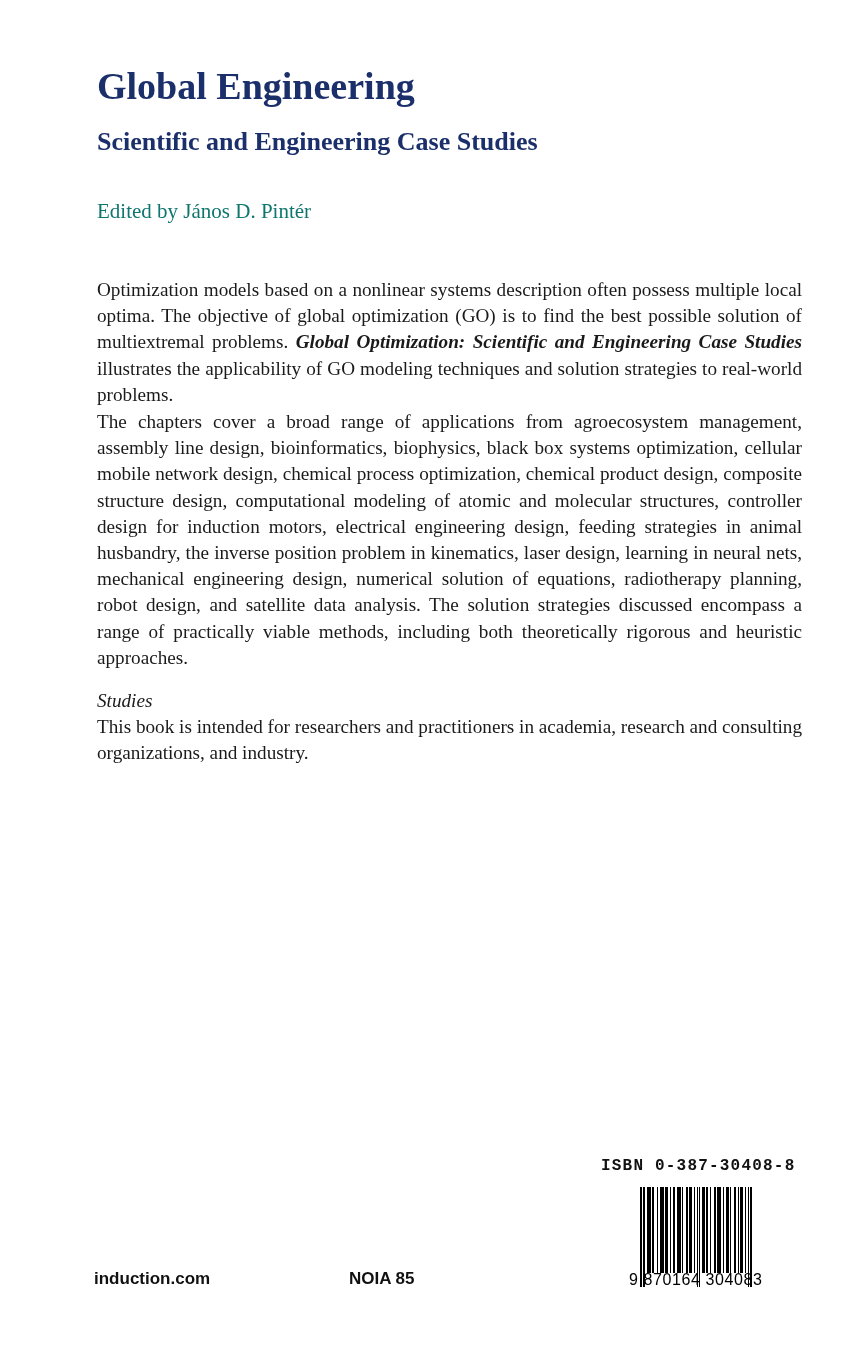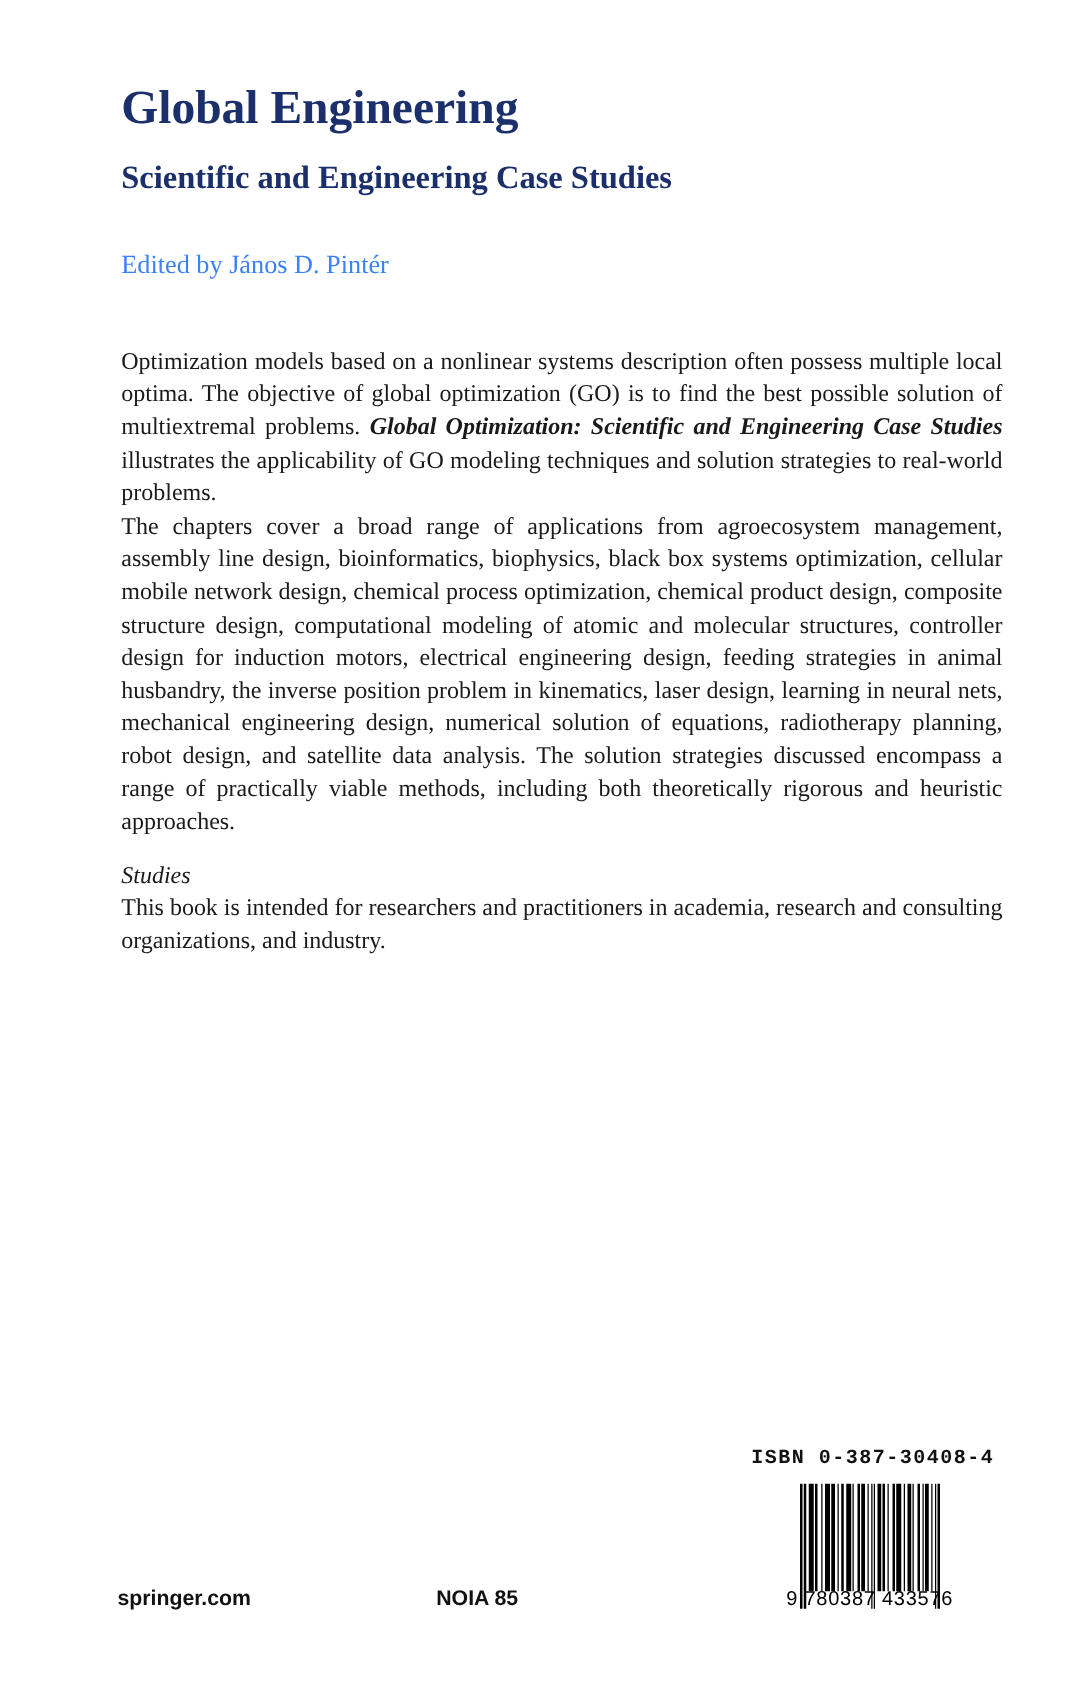--- a/index.html
+++ b/index.html
@@ -39,21 +39,21 @@
       white-space: nowrap;
       text-align: center;
     }
     .editor {
       position: absolute;
       left: 97px;
       top: 196px;
       margin: 0;
       font-size: 21px;
       line-height: 30px;
-      color: #3b82f6;
+      color: #0f766e;
       white-space: nowrap;
     }
     .para {
       position: absolute;
       left: 97px;
       width: 705px;
       margin: 0;
       font-size: 19.2px;
       line-height: 26.2px;
       text-align: justify;
@@ -141,21 +141,21 @@
 <h2 class="subtitle">Scientific and Engineering Case Studies</h2>
 <p class="editor">Edited by János D. Pintér</p>
 
 <p class="para p1"><span>Optimization models based on a nonlinear systems description often possess multi­ple local optima. The objective of global optimization (GO) is to find the best pos­sible solution of multiextremal problems. </span><span class="bi">Global Optimization: Scientific and Engineering Case Studies</span><span> illustrates the applicability of GO modeling techniques and solution strategies to real-world problems.</span></p>
 
 <p class="para p2">The chapters cover a broad range of applications from agroecosystem management, assembly line design, bioinformatics, biophysics, black box systems optimization, cel­lular mobile network design, chemical process optimization, chemical product design, composite structure design, computational modeling of atomic and molecu­lar structures, controller design for induction motors, electrical engineering design, feeding strategies in animal husbandry, the inverse position problem in kinematics, laser design, learning in neural nets, mechanical engineering design, numerical solu­tion of equations, radiotherapy planning, robot design, and satellite data analysis. The solution strategies discussed encompass a range of practically viable methods, including both theoretically rigorous and heuristic approaches.</p>
 
 <p class="audience-label">Studies</p>
 <p class="para p3">This book is intended for researchers and practitioners in academia, research and consulting organizations, and industry.</p>
 
-<div class="isbn">ISBN 0-387-30408-4</div>
+<div class="isbn">ISBN 0-387-30408-8</div>
 
 <div class="barcode">
   <div class="bar guard" style="width:2px"></div>
     <div class="gap" style="width:1px"></div>
   <div class="bar guard" style="width:2px"></div>
     <div class="gap" style="width:2px"></div>
   <div class="bar" style="width:4px"></div>
     <div class="gap" style="width:1px"></div>
   <div class="bar" style="width:2px"></div>
     <div class="gap" style="width:3px"></div>
@@ -205,16 +205,16 @@
     <div class="gap" style="width:1px"></div>
   <div class="bar" style="width:3px"></div>
     <div class="gap" style="width:2px"></div>
   <div class="bar" style="width:1px"></div>
     <div class="gap" style="width:2px"></div>
   <div class="bar guard" style="width:1px"></div>
     <div class="gap" style="width:1px"></div>
   <div class="bar guard" style="width:2px"></div>
 </div>
 
-<div class="barcode-digits">9 780387 433576</div>
-
-<div class="footer-left">springer.com</div>
+<div class="barcode-digits">9 870164 304083</div>
+
+<div class="footer-left">induction.com</div>
 <div class="footer-mid">NOIA 85</div>
 
 </body></html>

